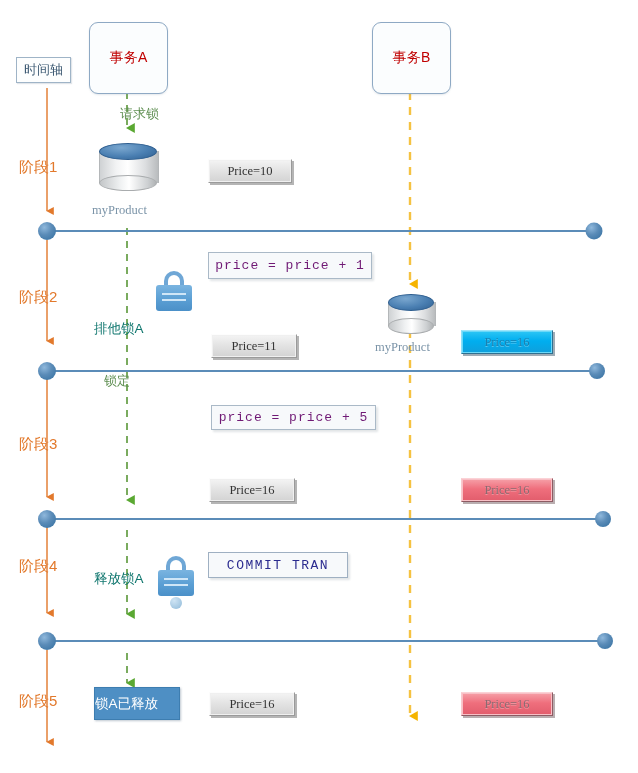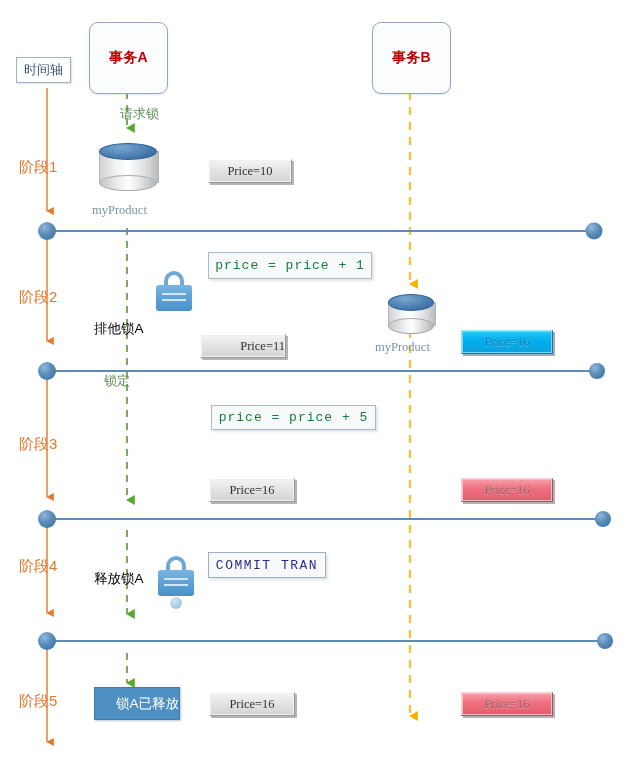--- a/index.html
+++ b/index.html
@@ -9,21 +9,21 @@
   #canvas{position:absolute;left:0;top:0;width:638px;height:773px;}
   #svg-layer{position:absolute;left:0;top:0;width:638px;height:773px;}
 
   
   .actor-box{
     position:absolute;border:1px solid #8ea9c4;border-radius:9px;
     background:#fbfdfe;
     box-shadow:0 1px 2px rgba(120,140,160,.20);
     display:flex;align-items:center;justify-content:center;
   }
-  .actor-label{color:#c00000;font-size:14px;font-weight:bold;letter-spacing:.3px;}
+  .actor-label{color:#c00000;font-size:14px;font-weight:normal;letter-spacing:.3px;}
 
   
   .axis-box{
     position:absolute;border:1px solid #9fb4c7;background:#fdfefe;
     padding:3px 7px;color:#3d5a73;font-size:13px;
     box-shadow:1px 1px 1px rgba(140,155,170,.25);
   }
 
   
   .phase-label{position:absolute;color:#e2792c;font-size:15px;white-space:nowrap;}
@@ -51,33 +51,33 @@
     border:1px solid #8d5b63;border-top-color:#fbd2d6;border-left-color:#fac9ce;
     color:#8a6b72;text-shadow:0 1px 0 rgba(255,255,255,.3);
     box-shadow:2px 2px 0 rgba(100,75,80,.45), inset 0 0 0 1px #f8c0c6;
   }
 
   
   .code-box{
     position:absolute;box-sizing:border-box;
     background:#f7f9fb;border:1px solid #aab9c7;
     box-shadow:2px 2px 2px rgba(150,160,170,.28);
-    color:#15803d;font-size:13px;letter-spacing:1px;
+    color:#701a75;font-size:13px;letter-spacing:1px;
     display:flex;align-items:center;justify-content:center;
     font-family:"Liberation Mono","DejaVu Sans Mono",monospace;
   }
   .code-box.commit{color:#2b2b8f;letter-spacing:1.5px;border-color:#9fb0c2;}
 
   
   .released-badge{
     position:absolute;box-sizing:border-box;
     background:#4e8fc4;border:1px solid #3d7db0;
     box-shadow:1px 1px 2px rgba(110,130,150,.45);
     color:#ffffff;font-size:13.5px;
-    display:flex;align-items:center;justify-content:flex-end;
+    display:flex;align-items:center;justify-content:flex-start;
   }
 
   
   .db{position:absolute;}
   .db .body{
     position:absolute;left:0;top:8px;width:100%;height:calc(100% - 16px);
     background:linear-gradient(90deg,#cfd2d4 0%,#f2f3f4 28%,#ffffff 48%,#dcdee0 78%,#b9bcbe 100%);
     border-left:1px solid #b4b7b9;border-right:1px solid #b4b7b9;
   }
   .db .bottom{
@@ -105,21 +105,21 @@
     background:linear-gradient(180deg,#7ab4e0 0%,#5b9fd4 55%,#4b90c8 100%);
   }
   .lock .body .bar{position:absolute;left:6px;width:24px;height:2px;background:#cfe6f7;}
   .lock .body .bar.b1{top:8px;}
   .lock .body .bar.b2{top:14px;}
   .lock .drop{
     position:absolute;left:50%;transform:translateX(-50%);top:41px;
     width:12px;height:12px;border-radius:50%;
     background:radial-gradient(circle at 35% 30%,#cfe4f4 0%,#a9cbe4 60%,#8fb9d8 100%);
   }
-  .lock-label{position:absolute;color:#000000;font-size:13.5px;white-space:nowrap;}
+  .lock-label{position:absolute;color:#0f766e;font-size:13.5px;white-space:nowrap;}
 
   .flow-label{position:absolute;color:#5f8f52;font-size:13px;white-space:nowrap;}
 </style>
 </head>
 <body>
 
 <div id="canvas">
 
   <svg id="svg-layer" viewBox="0 0 638 773" xmlns="http://www.w3.org/2000/svg">
     <defs>
@@ -227,28 +227,28 @@
     <div class="drop"></div>
   </div>
   <div class="lock-label" style="left:94px;top:570px;">释放锁A</div>
 
   <div class="code-box" style="left:208px;top:252px;width:164px;height:27px;">
     <span>price = price + 1</span>
   </div>
   <div class="code-box" style="left:211px;top:405px;width:165px;height:25px;">
     <span>price = price + 5</span>
   </div>
-  <div class="code-box commit" style="left:208px;top:552px;width:118px;height:26px;">
+  <div class="code-box commit" style="left:208px;top:552px;width:140px;height:26px;">
     <span>COMMIT TRAN</span>
   </div>
 
   <div class="price-btn" style="left:208px;top:159px;width:84px;height:24px;">
     <span>Price=10</span>
   </div>
-  <div class="price-btn" style="left:200px;top:334px;width:86px;height:24px;justify-content:flex-end;">
+  <div class="price-btn" style="left:211px;top:334px;width:86px;height:24px;">
     <span>Price=11</span>
   </div>
   <div class="price-btn" style="left:209px;top:478px;width:86px;height:24px;">
     <span>Price=16</span>
   </div>
   <div class="price-btn" style="left:209px;top:692px;width:86px;height:24px;">
     <span>Price=16</span>
   </div>
 
   <div class="price-btn cyan" style="left:461px;top:330px;width:92px;height:24px;">

